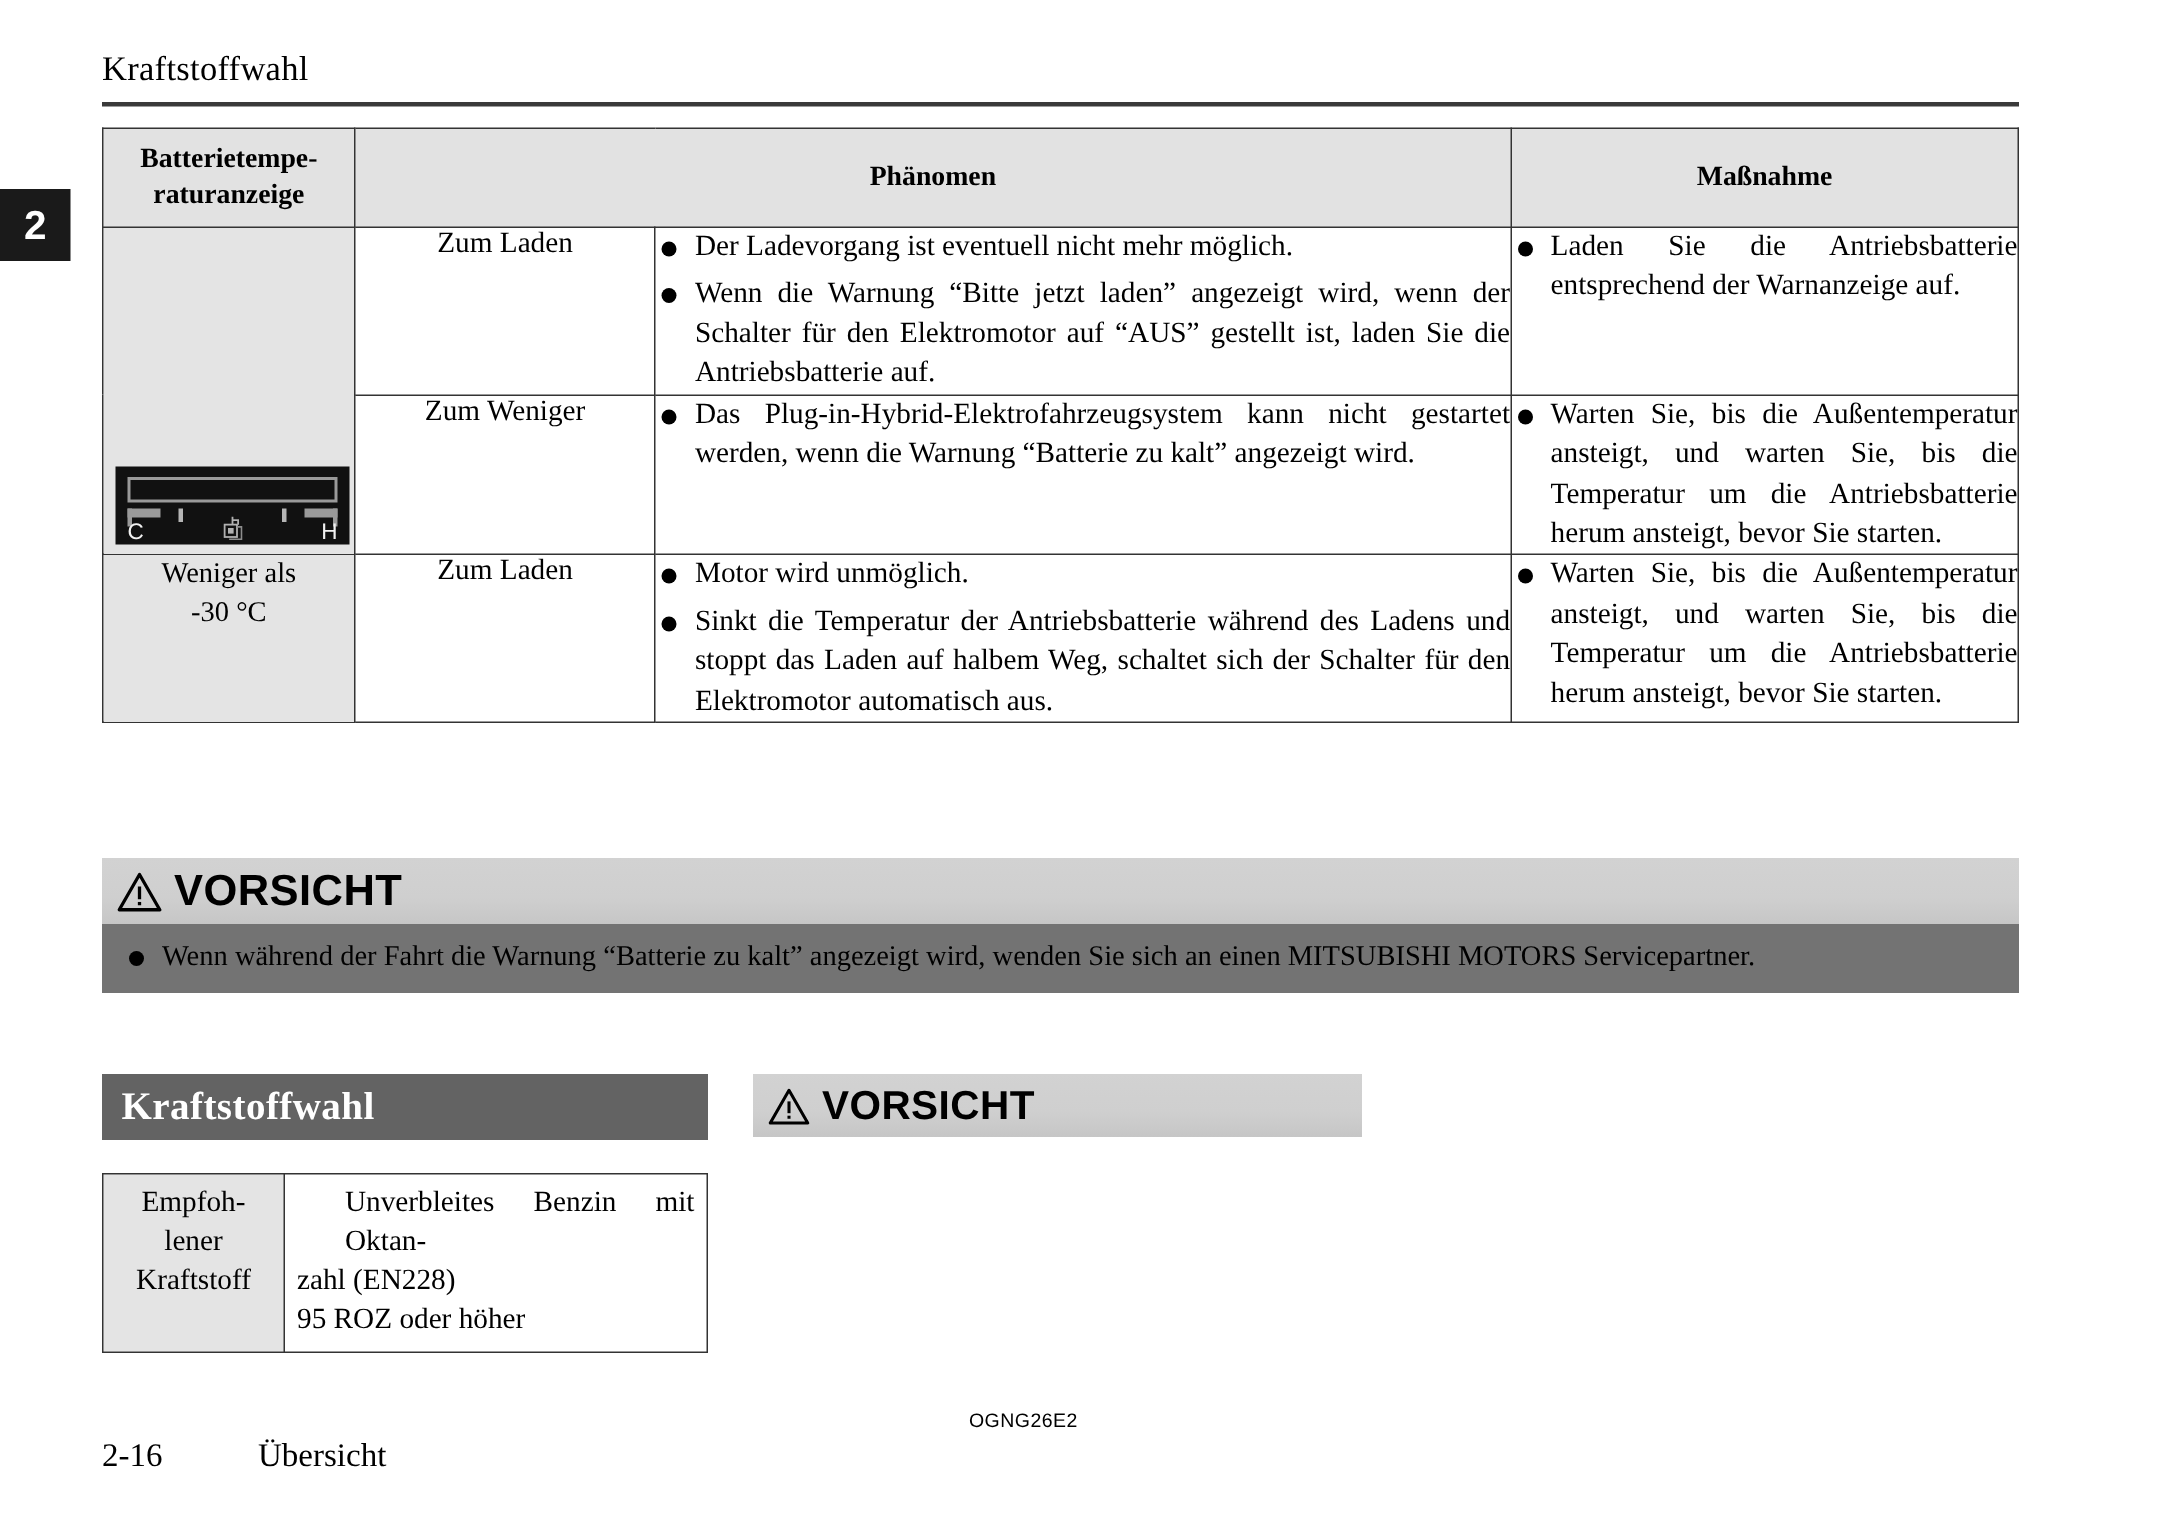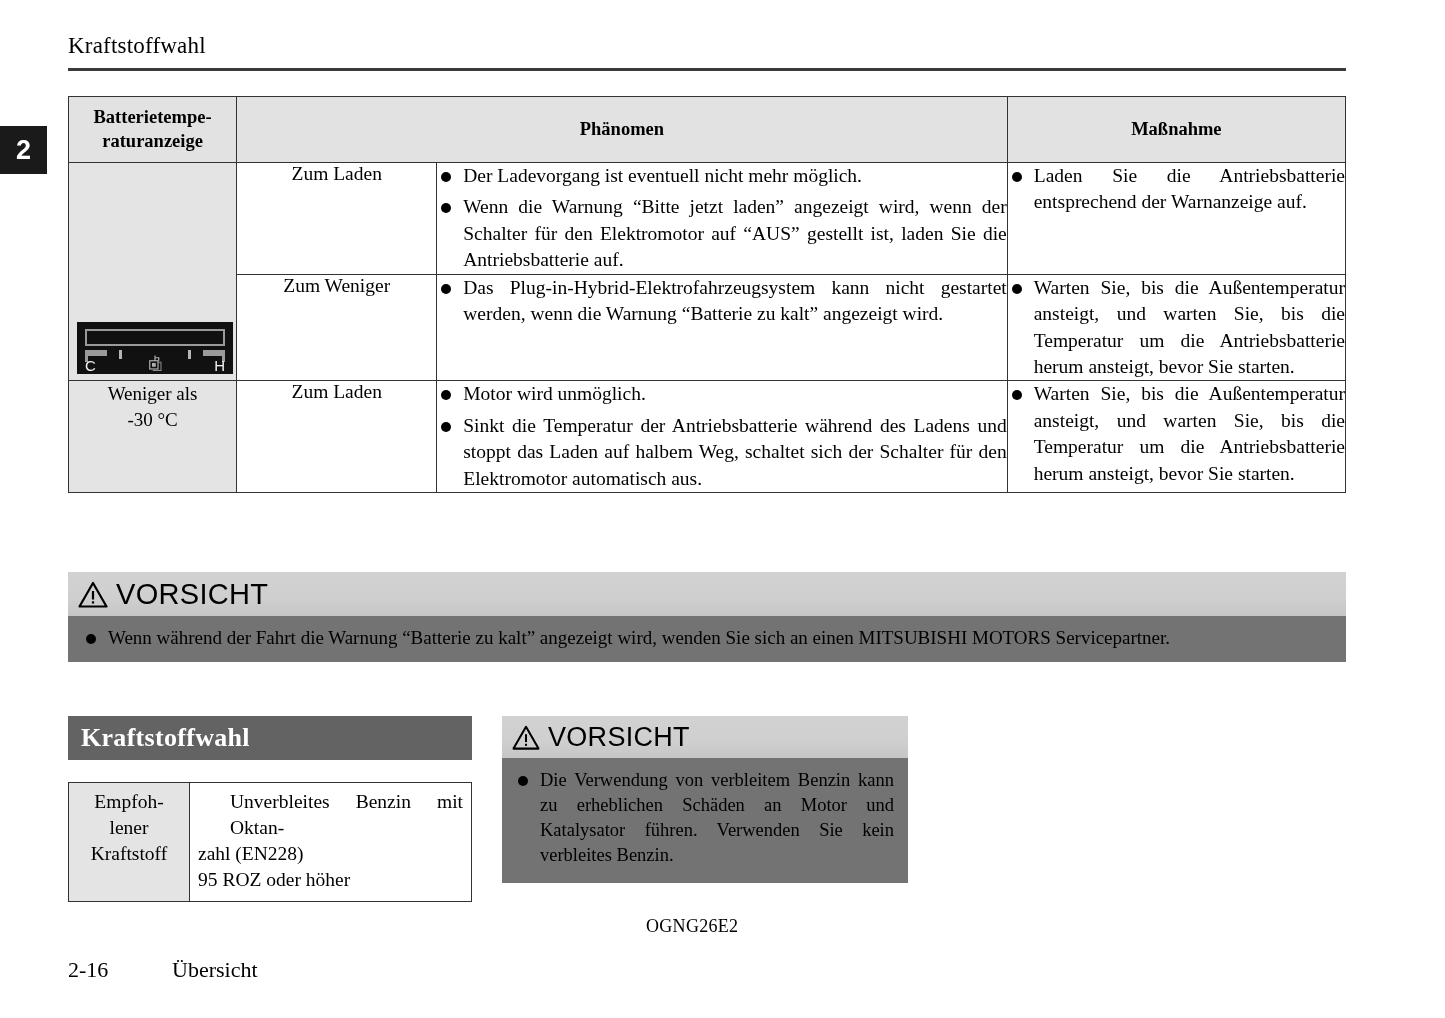--- a/index.html
+++ b/index.html
@@ -48,21 +48,21 @@
     top: 68px;
     width: 1278px;
     height: 3px;
     background: #3a3a3a;
   }
 
   
   .main-table {
     position: absolute;
     left: 68px;
-    top: 96px;
+    top: 85px;
     width: 1278px;
     border-collapse: collapse;
     table-layout: fixed;
   }
   .main-table td, .main-table th {
     border: 1.5px solid #333333;
     vertical-align: top;
     padding: 0;
   }
   .main-table th {
@@ -213,21 +213,21 @@
   .caution-head {
     background: linear-gradient(to bottom, #d2d2d2 0%, #cfcfcf 60%, #c6c6c6 100%);
     height: 44px;
     display: flex;
     align-items: center;
     padding-left: 10px;
     box-sizing: border-box;
   }
   .caution-title {
     font-family: "Liberation Sans", "DejaVu Sans", sans-serif;
-    font-weight: normal;
+    font-weight: bold;
     font-size: 29px;
     letter-spacing: 0.3px;
     margin-left: 8px;
     line-height: 1;
   }
   .caution-body {
     background: #737373;
     padding: 9px 14px 11px 14px;
     font-size: 19px;
   }
@@ -309,23 +309,23 @@
   }
   .footer-section {
     position: absolute;
     left: 172px;
     top: 957px;
     font-size: 22px;
   }
   .footer-code {
     position: absolute;
     left: 646px;
-    top: 916px;
-    font-family: Liberation Serif, serif;
-    font-size: 18px;
+    top: 939px;
+    font-family: Liberation Sans, sans-serif;
+    font-size: 13px;
     letter-spacing: 0.3px;
   }
 </style>
 </head>
 <body>
 
 <div class="chapter-tab">
   <span>2</span>
 </div>
 
@@ -458,22 +458,17 @@
 
 <div class="caution-small">
   <div class="caution-head">
     <svg width="28" height="25" viewBox="0 0 30 27">
       <path d="M15 2 L28.5 25.5 L1.5 25.5 Z" fill="none" stroke="#000" stroke-width="2.2" stroke-linejoin="round"></path>
       <rect x="13.9" y="10" width="2.2" height="8.5" fill="#000"></rect>
       <rect x="13.9" y="20.3" width="2.2" height="2.2" fill="#000"></rect>
     </svg>
     <span class="caution-title">VORSICHT</span>
   </div>
-  <div class="caution-body">
-    <ul class="bl">
-      <li>Die Verwendung von verbleitem Benzin kann zu erheblichen Schäden an Motor und Katalysator führen. Verwenden Sie kein verbleites Benzin.</li>
-    </ul>
-  </div>
 </div>
 
 <div class="footer-page">2-16</div>
 <div class="footer-section">Übersicht</div>
 <div class="footer-code">OGNG26E2</div>
 
 </body></html>

